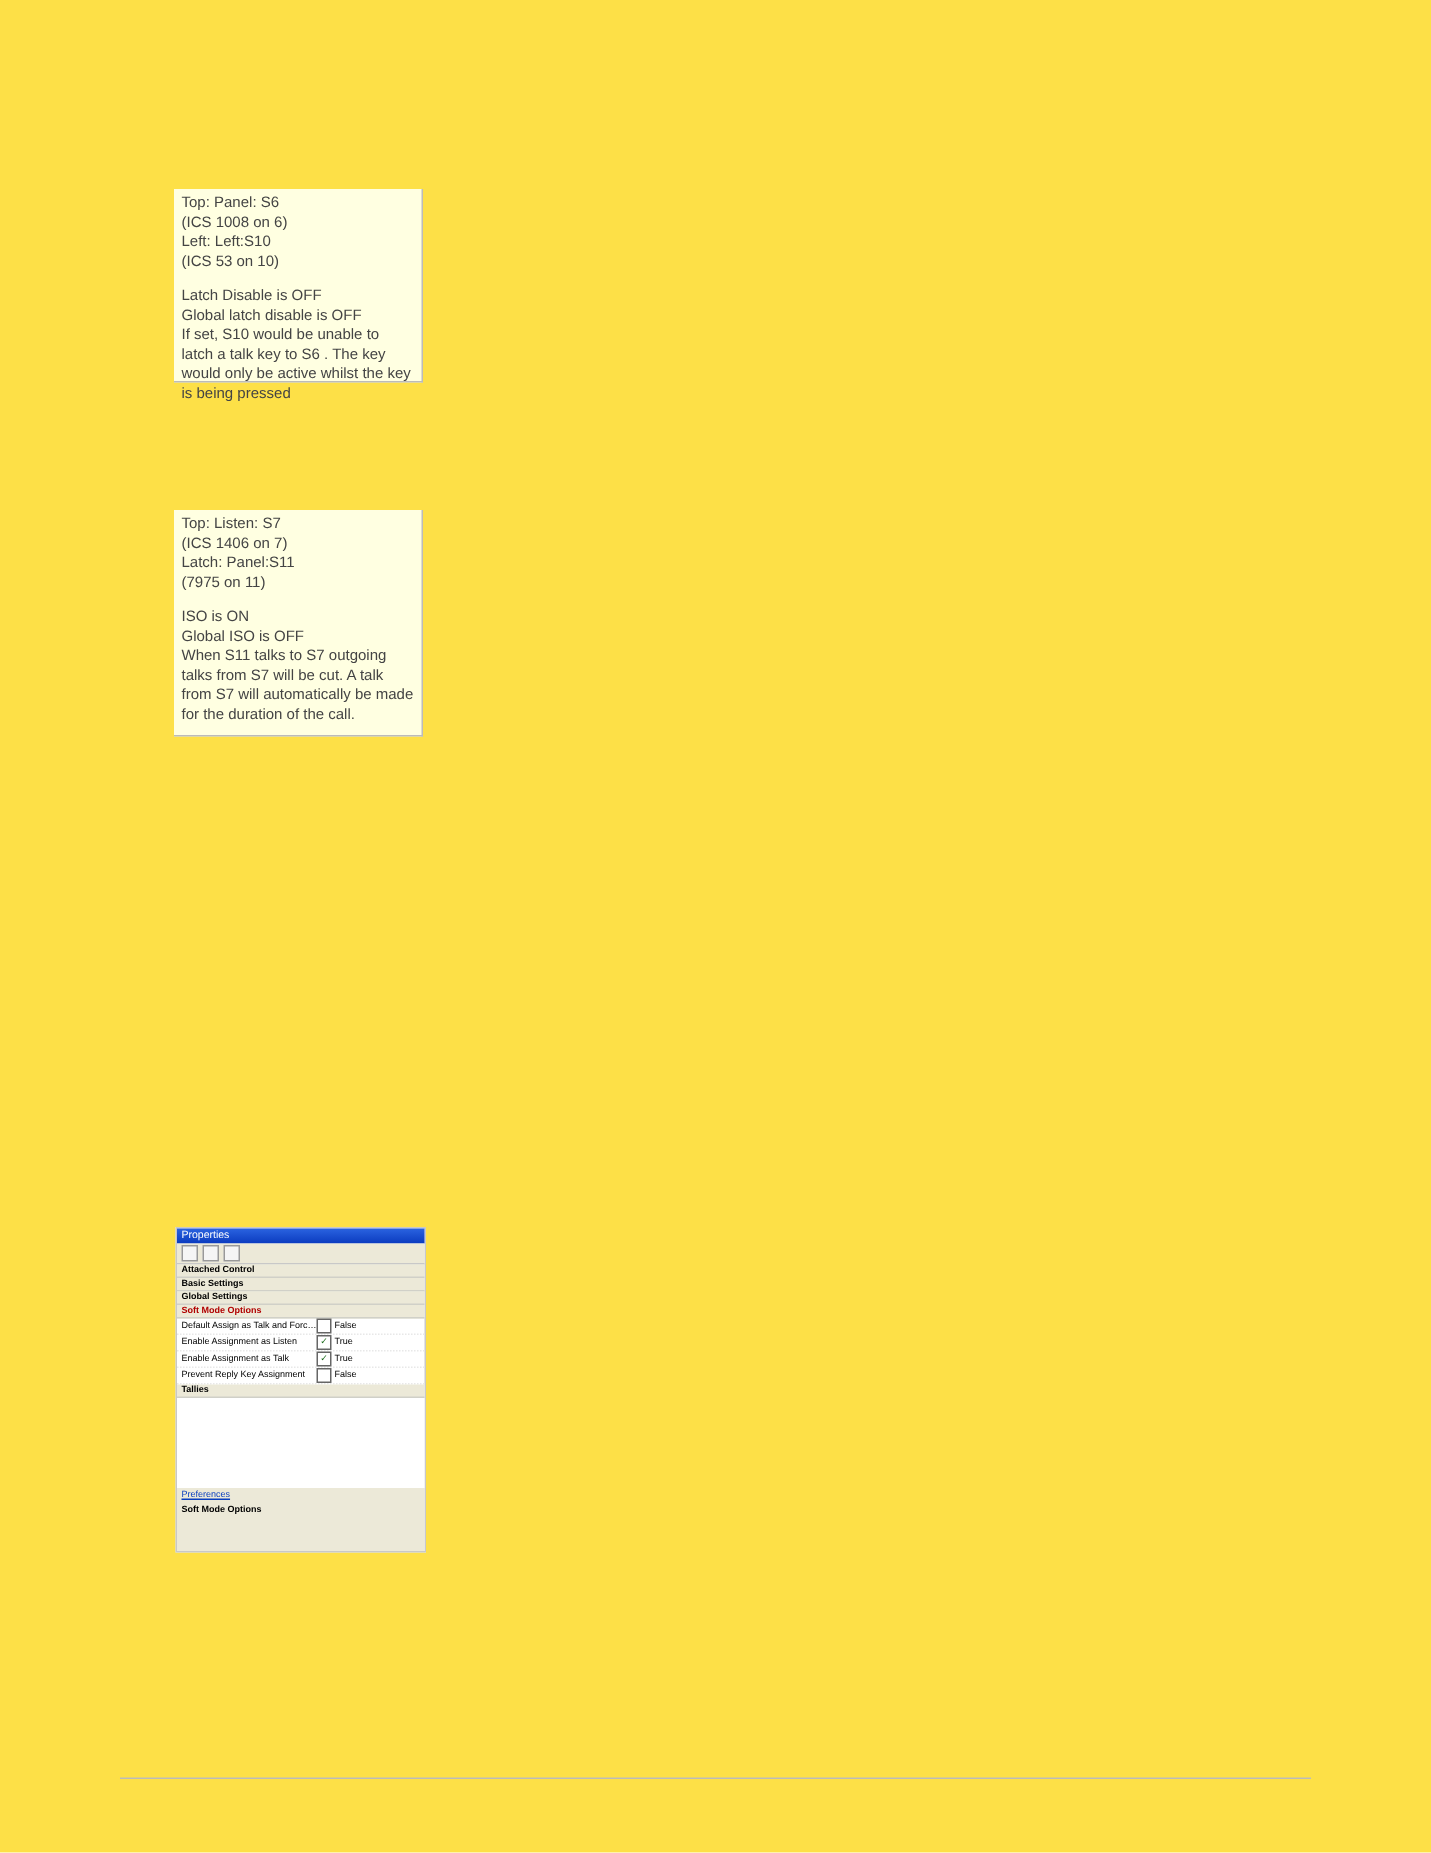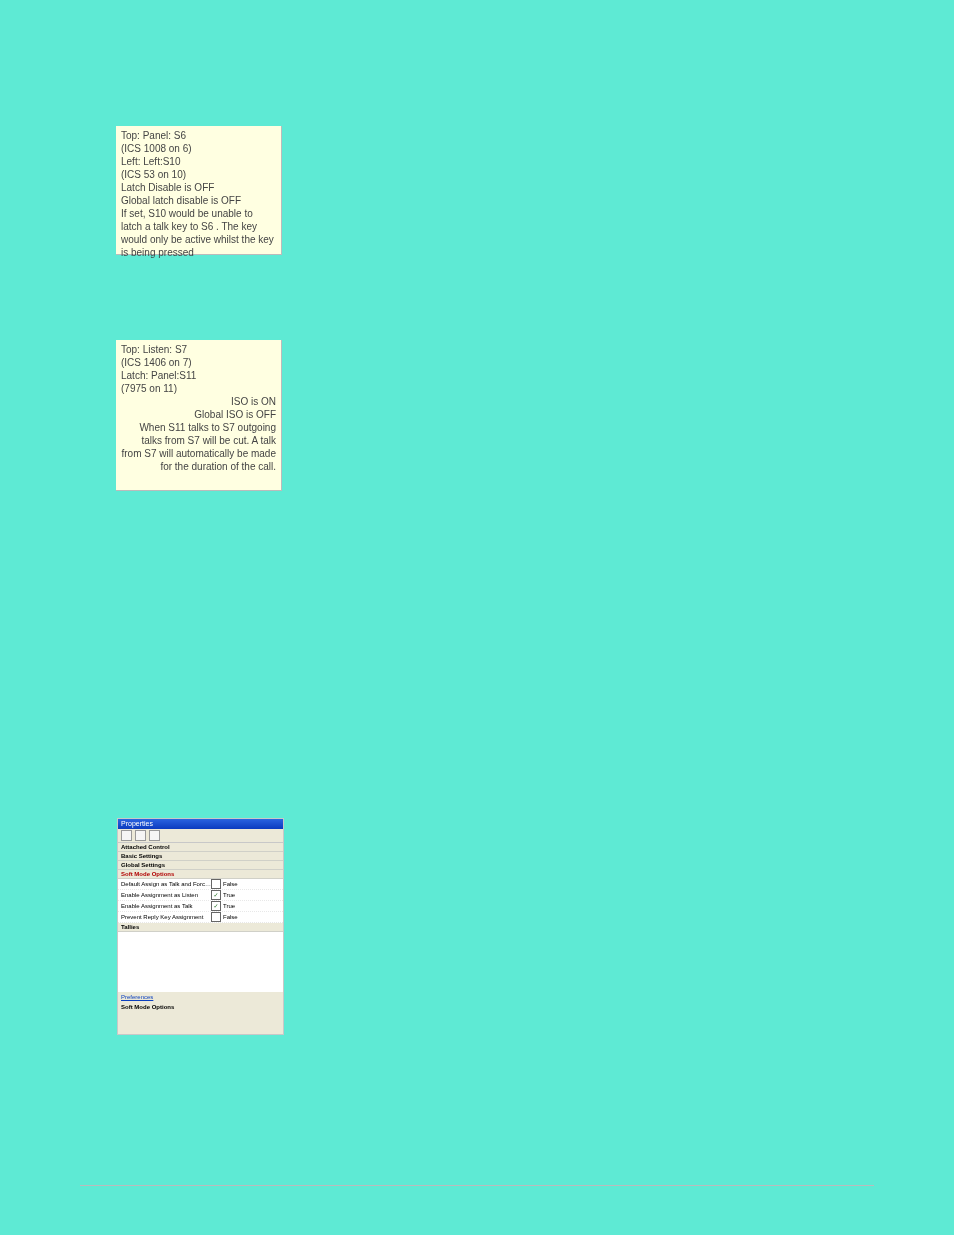--- a/index.html
+++ b/index.html
@@ -1,18 +1,18 @@
 <!DOCTYPE html>
 <html><head>
 <meta charset="utf-8">
 <style>
   html,body{margin:0;padding:0;background:#fff;font-family:Arial,Helvetica,sans-serif;color:#000;}
-  .page{width:954px;height:1235px;position:relative;margin:0 auto;background:#5eead4;}
+  .page{width:954px;height:1235px;position:relative;margin:0 auto;background:#fde047;}
   .note{position:absolute;width:155px;background:#ffffe1;border-right:1px solid #bbb;border-bottom:1px solid #bbb;padding:3px 5px 5px 5px;font-size:10px;line-height:13px;color:#444;}
-  .note .body{}
+  .note .body{margin-top:10px;}
   #note1{left:116px;top:126px;height:120px;}
   #note2{left:116px;top:340px;height:142px;}
   .propwin{position:absolute;left:117px;top:818px;width:165px;border:1px solid #c8c8c8;background:#fff;font-size:6px;line-height:8px;}
   .propwin .titlebar{background:linear-gradient(#2a63e0,#0b3bbf);color:#fff;padding:1px 3px;font-size:7px;}
   .propwin .toolbar{background:#ece9d8;padding:1px 3px;display:flex;gap:3px;border-bottom:1px solid #c8c8c8;}
   .propwin .toolbar .tbtn{width:9px;height:9px;border:1px solid #999;background:#f5f5f5;}
   .propwin .section-hdr{background:#ece9d8;font-weight:bold;padding:0 3px;border-bottom:1px solid #d0d0c8;font-size:6px;}
   .propwin .section-hdr.hi{color:#b00000;}
   .propwin .row{display:flex;align-items:center;padding:0 3px;border-bottom:1px dotted #e8e8e8;}
   .propwin .row .lbl{flex:0 0 90px;white-space:nowrap;overflow:hidden;text-overflow:ellipsis;}
@@ -40,21 +40,21 @@
 If set, S10   would be unable to latch a talk key to S6   . The key would only be active whilst the key is being pressed</div>
 </div>
 
 <div id="note2" class="note">
   <div>
     <div>Top: Listen: S7</div>
     <div>(ICS 1406 on 7)</div>
     <div>Latch: Panel:S11</div>
     <div>(7975 on 11)</div>
   </div>
-  <div class="body" style="white-space:pre-line;text-align:right;">ISO is ON
+  <div class="body" style="white-space:pre-line;">ISO is ON
 Global ISO is OFF
 When S11   talks to S7   outgoing talks from S7    will be cut. A talk from S7    will automatically be made for the duration of the call.</div>
 </div>
 
 <div class="propwin">
   <div class="titlebar">Properties</div>
   <div class="toolbar">
     <span class="tbtn"></span>
     <span class="tbtn"></span>
     <span class="tbtn"></span>

